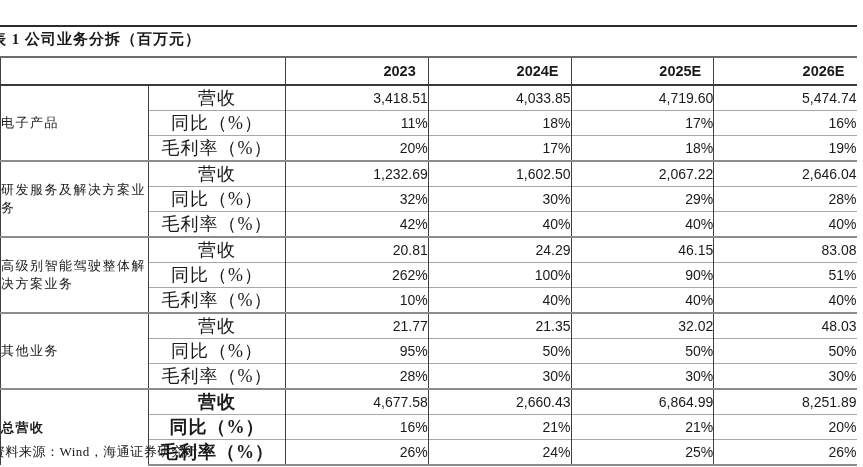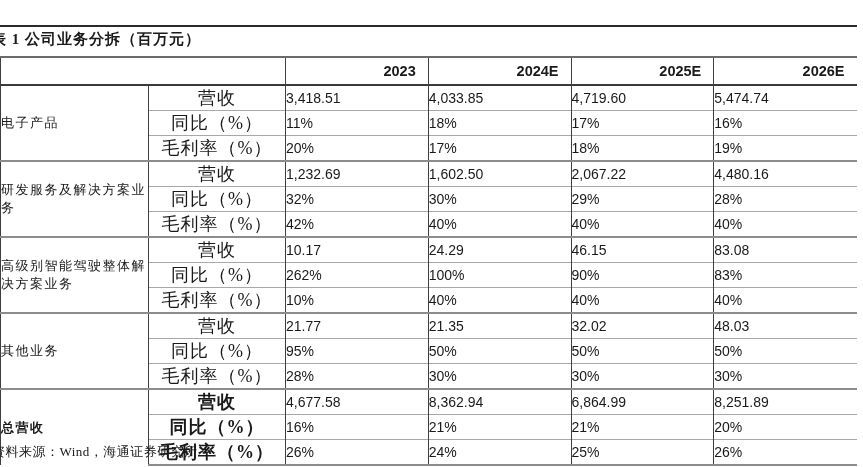--- a/index.html
+++ b/index.html
@@ -88,20 +88,21 @@
   }
   td.metric {
     border-left: 1px solid #3f3f3f;
     text-align: center;
     font-size: 18px;
     letter-spacing: 1px;
     font-family: "Liberation Serif", "DejaVu Serif", serif;
   }
   td.val {
     border-left: 1px solid #3f3f3f;
+    text-align: right;
     padding-right: 12px;
     font-size: 14px;
     font-family: "Liberation Sans", "DejaVu Sans", sans-serif;
   }
 
   
   tr.inner td { border-top: 1px solid #a8a8a8; margin-top: 44px; }
   tr.group-start td { border-top: 2px solid #8c8c8c; }
   tr.last td { border-bottom: 2px solid #8c8c8c; }
 
@@ -168,51 +169,51 @@
       <td class="val">18%</td>
       <td class="val">19%</td>
     </tr>
 
     <tr class="group-start">
       <td class="name" rowspan="3">研发服务及解决方案业务</td>
       <td class="metric">营收</td>
       <td class="val">1,232.69</td>
       <td class="val">1,602.50</td>
       <td class="val">2,067.22</td>
-      <td class="val">4,480.16</td>
+      <td class="val">2,646.04</td>
     </tr>
     <tr class="inner">
       <td class="metric">同比（%）</td>
       <td class="val">32%</td>
       <td class="val">30%</td>
       <td class="val">29%</td>
       <td class="val">28%</td>
     </tr>
     <tr class="inner">
       <td class="metric">毛利率（%）</td>
       <td class="val">42%</td>
       <td class="val">40%</td>
       <td class="val">40%</td>
       <td class="val">40%</td>
     </tr>
 
     <tr class="group-start">
       <td class="name" rowspan="3">高级别智能驾驶整体解决方案业务</td>
       <td class="metric">营收</td>
-      <td class="val">10.17</td>
+      <td class="val">20.81</td>
       <td class="val">24.29</td>
       <td class="val">46.15</td>
       <td class="val">83.08</td>
     </tr>
     <tr class="inner">
       <td class="metric">同比（%）</td>
       <td class="val">262%</td>
       <td class="val">100%</td>
       <td class="val">90%</td>
-      <td class="val">83%</td>
+      <td class="val">51%</td>
     </tr>
     <tr class="inner">
       <td class="metric">毛利率（%）</td>
       <td class="val">10%</td>
       <td class="val">40%</td>
       <td class="val">40%</td>
       <td class="val">40%</td>
     </tr>
 
     <tr class="group-start">
@@ -235,21 +236,21 @@
       <td class="val">28%</td>
       <td class="val">30%</td>
       <td class="val">30%</td>
       <td class="val">30%</td>
     </tr>
 
     <tr class="group-start total">
       <td class="name" rowspan="3">总营收</td>
       <td class="metric">营收</td>
       <td class="val">4,677.58</td>
-      <td class="val">8,362.94</td>
+      <td class="val">2,660.43</td>
       <td class="val">6,864.99</td>
       <td class="val">8,251.89</td>
     </tr>
     <tr class="inner total">
       <td class="metric">同比（%）</td>
       <td class="val">16%</td>
       <td class="val">21%</td>
       <td class="val">21%</td>
       <td class="val">20%</td>
     </tr>

